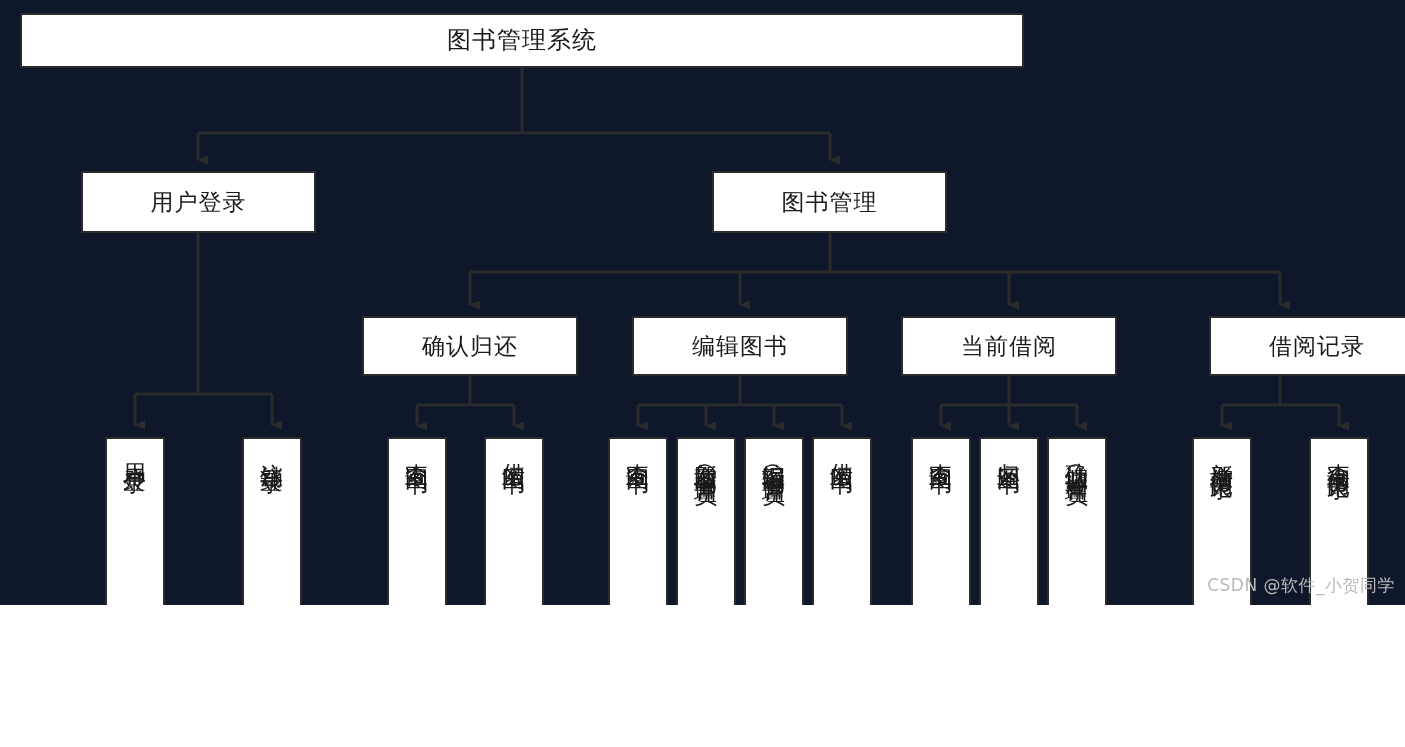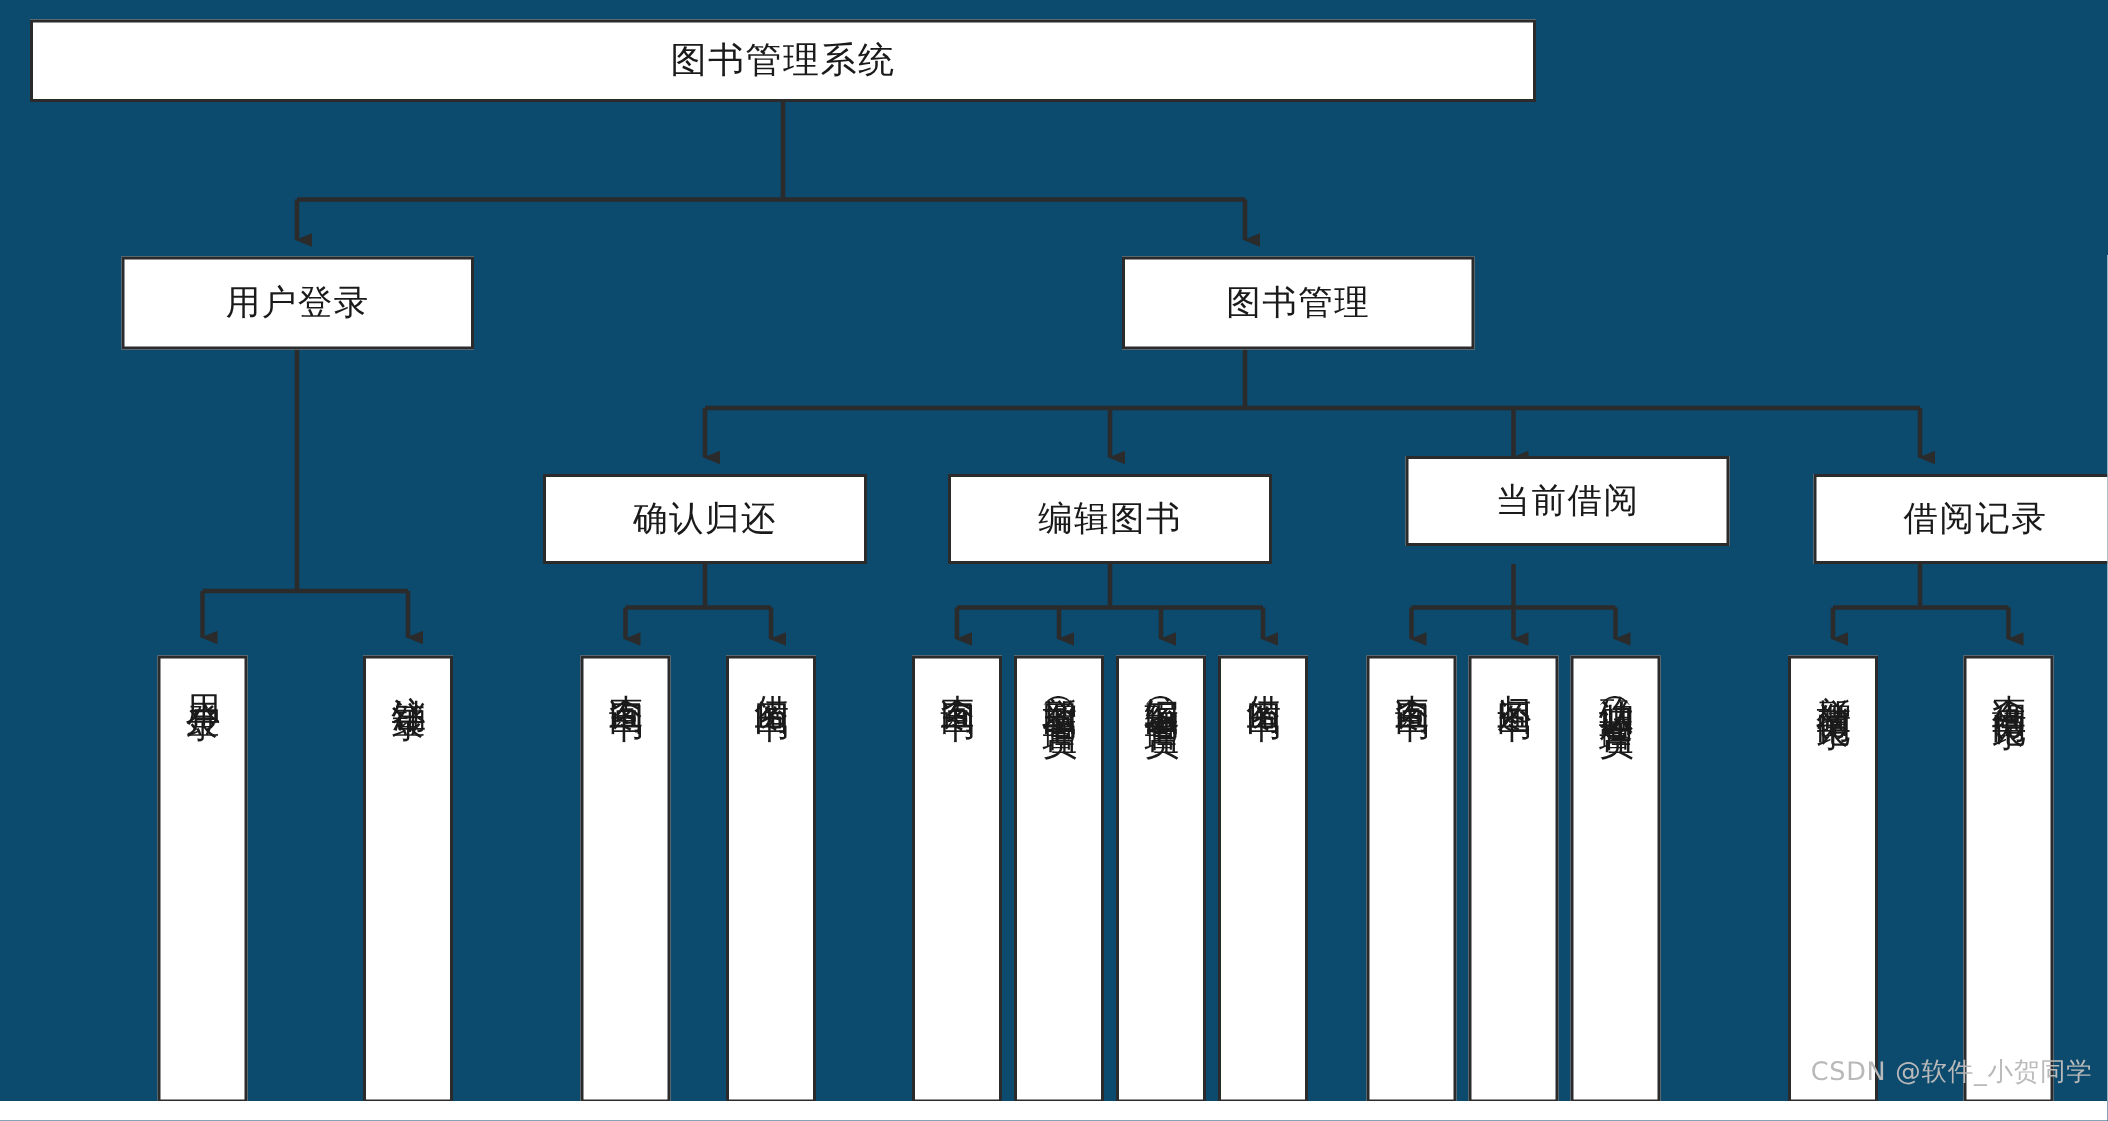--- a/index.html
+++ b/index.html
@@ -6,22 +6,22 @@
     margin: 0;
     padding: 0;
     background: #ffffff;
   }
   body {
     font-family: "DejaVu Sans", "Liberation Sans", sans-serif;
   }
   #diagram-root {
     position: relative;
     width: 1405px;
-    height: 734px;
-    background: #0c4a6e;
+    height: 605px;
+    background: #0f172a;
     overflow: hidden;
   }
   svg.connector-layer {
     position: absolute;
     top: 0;
     left: 0;
     width: 1405px;
     height: 747px;
     pointer-events: none;
   }
@@ -137,33 +137,33 @@
   </svg>
 
   <div class="node horizontal root" style="left:20px; top:13px; width:1004px; height:55px;">
     <span class="node-label">图书管理系统</span>
   </div>
 
   <div class="node horizontal" style="left:81px; top:171px; width:235px; height:62px;">
     <span class="node-label">用户登录</span>
   </div>
 
-  <div class="node horizontal" style="left:748px; top:171px; width:235px; height:62px;">
+  <div class="node horizontal" style="left:712px; top:171px; width:235px; height:62px;">
     <span class="node-label">图书管理</span>
   </div>
 
   <div class="node horizontal" style="left:362px; top:316px; width:216px; height:60px;">
     <span class="node-label">确认归还</span>
   </div>
 
   <div class="node horizontal" style="left:632px; top:316px; width:216px; height:60px;">
     <span class="node-label">编辑图书</span>
   </div>
 
-  <div class="node horizontal" style="left:901px; top:304px; width:216px; height:60px;margin-left:36px;">
+  <div class="node horizontal" style="left:901px; top:316px; width:216px; height:60px;">
     <span class="node-label">当前借阅</span>
   </div>
 
   <div class="node horizontal" style="left:1209px; top:316px; width:216px; height:60px;">
     <span class="node-label">借阅记录</span>
   </div>
 
   <div class="node vertical" style="left:105px; top:437px; width:60px; height:298px;">
     <span class="node-label">用户登录</span>
   </div>

